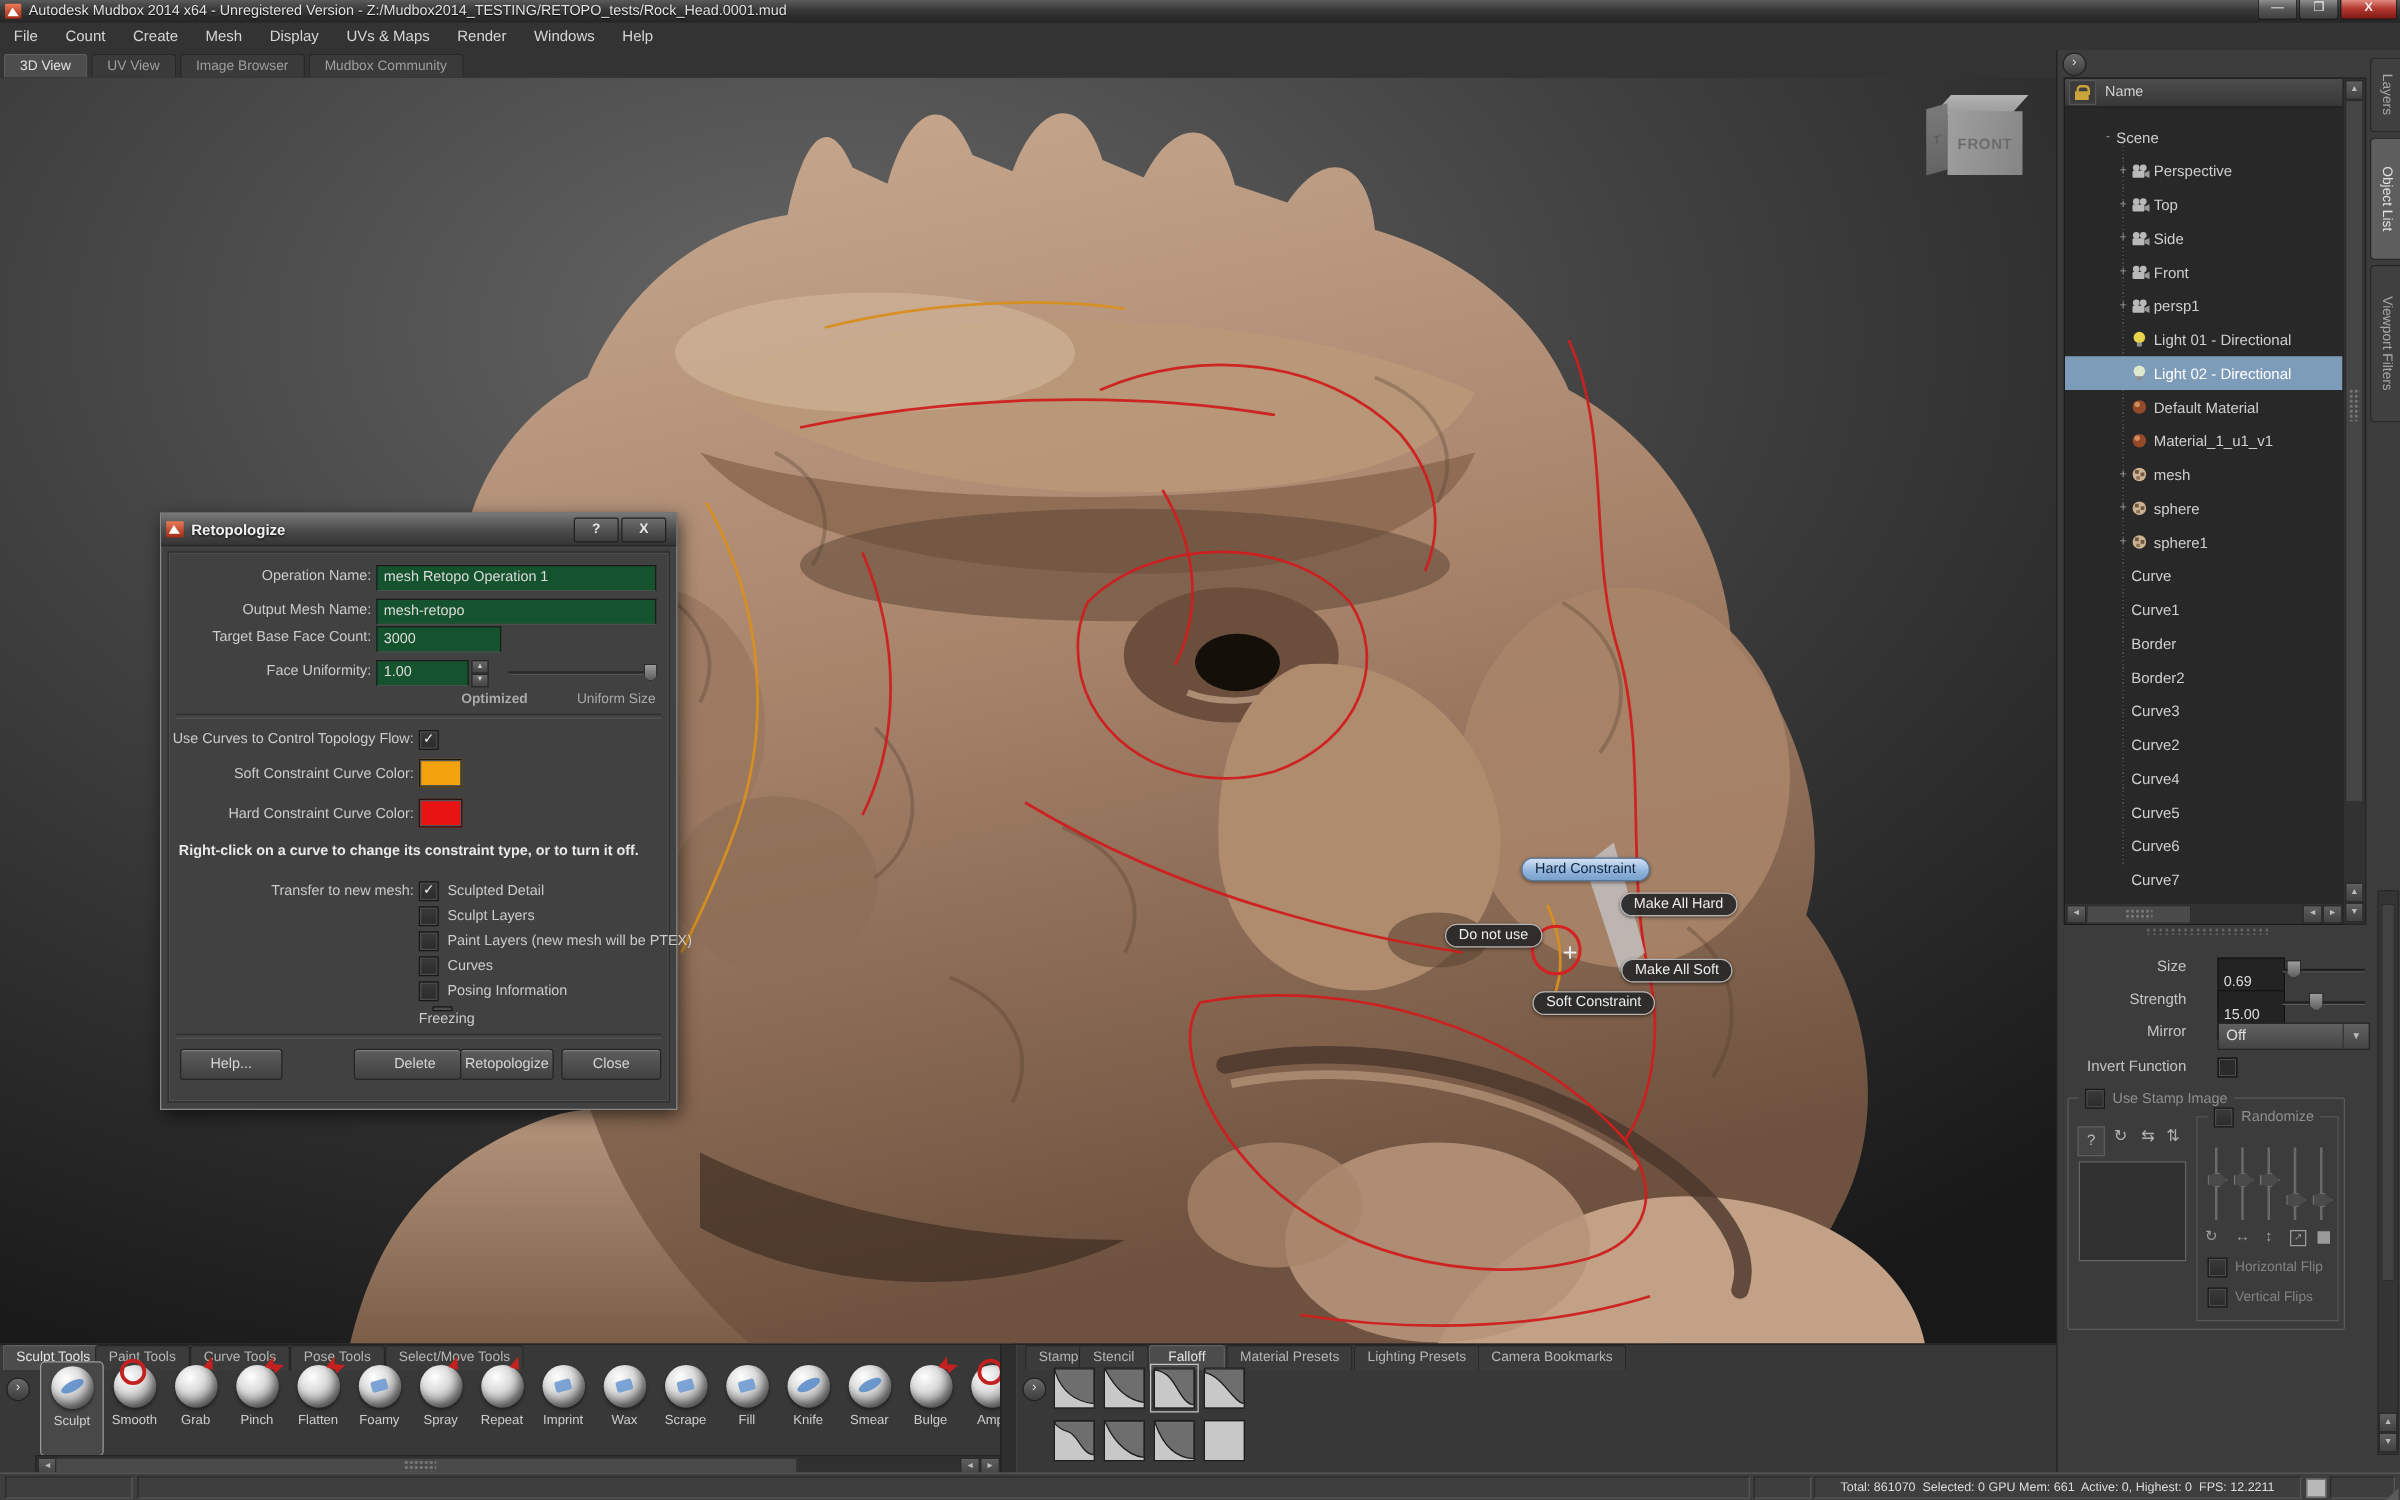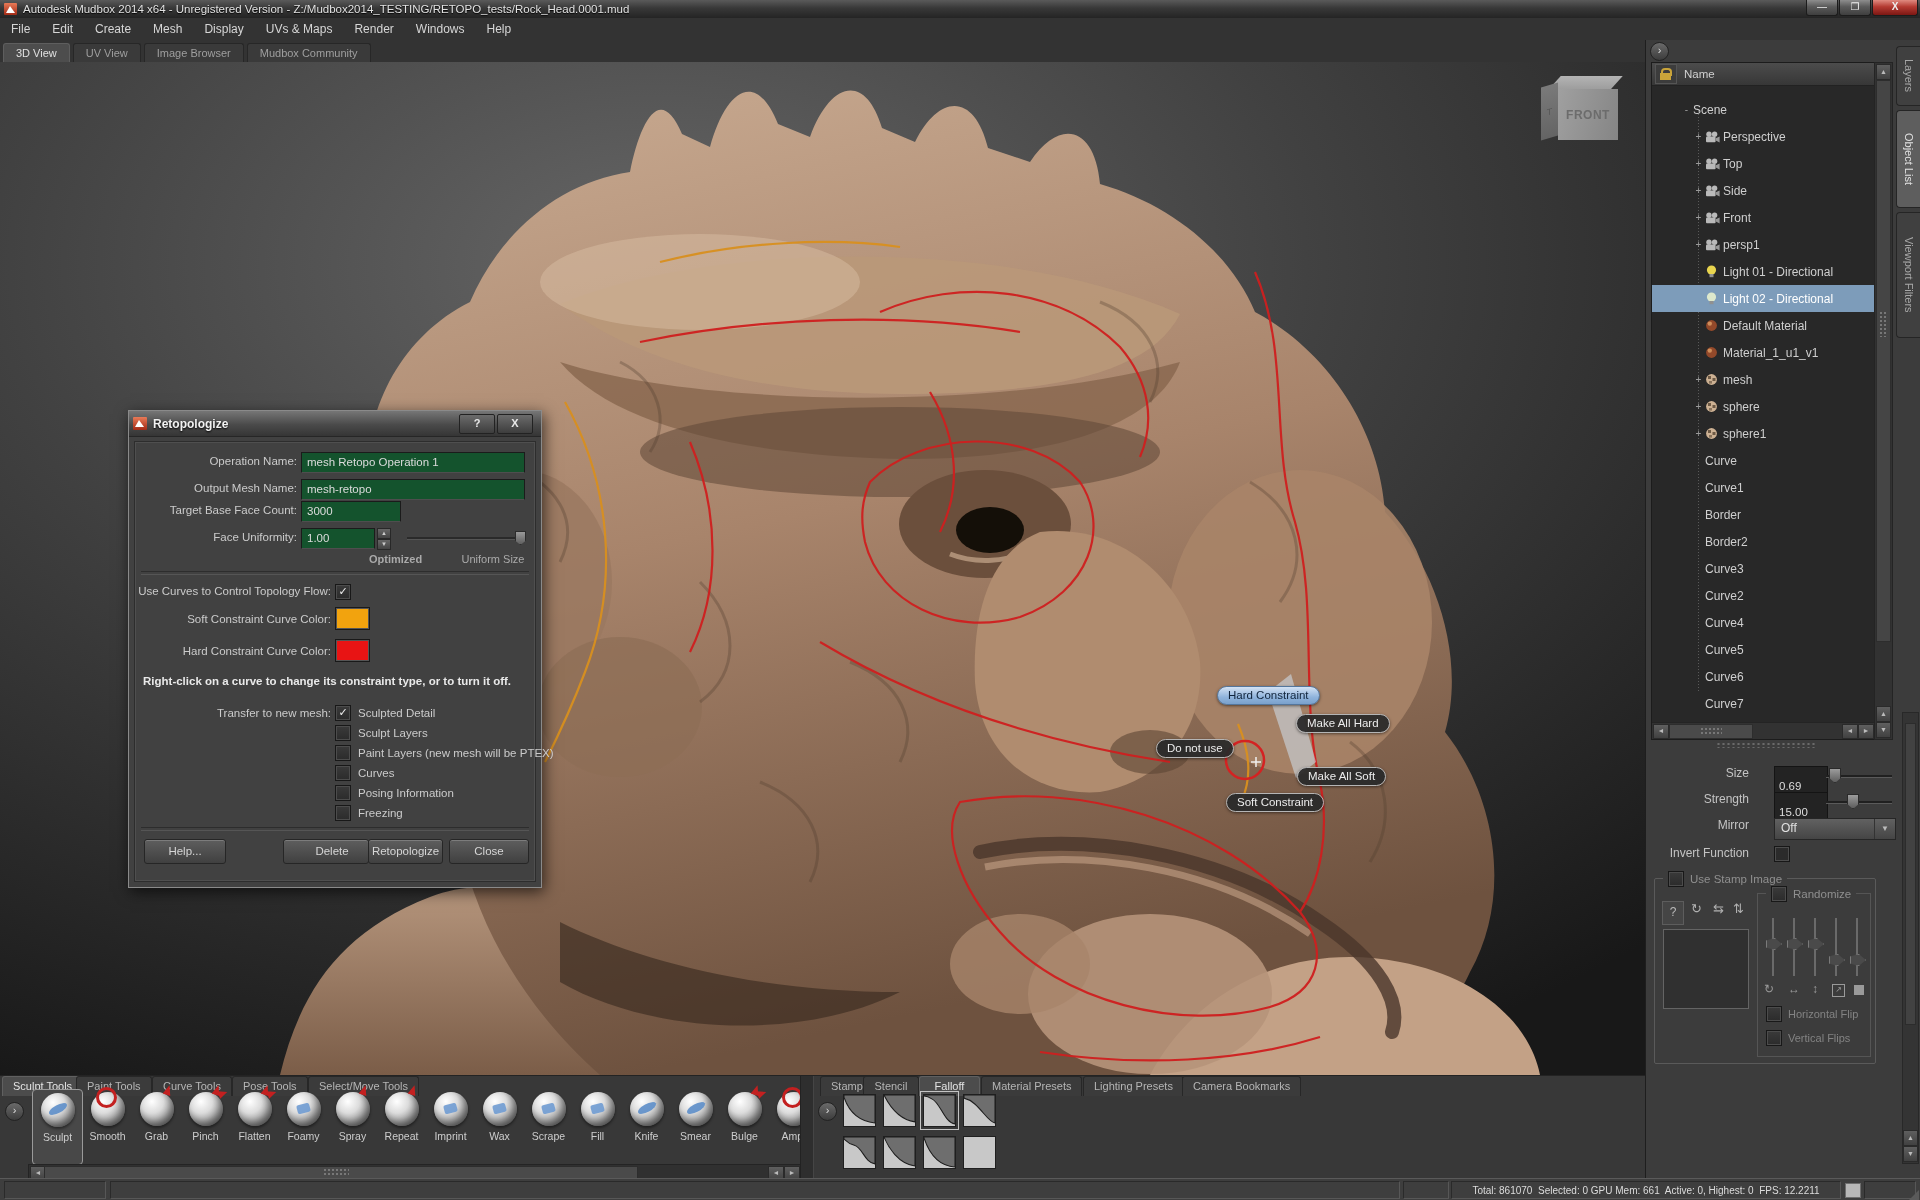--- a/index.html
+++ b/index.html
@@ -220,21 +220,21 @@
     <span id="title-text">Autodesk Mudbox 2014 x64 - Unregistered Version - Z:/Mudbox2014_TESTING/RETOPO_tests/Rock_Head.0001.mud</span>
   </div>
   <div id="winbtns">
     <div class="wbtn">—</div>
     <div class="wbtn">❐</div>
     <div class="wbtn close">X</div>
   </div>
 
   <div id="menubar">
       <div class="mitem">File</div>
-      <div class="mitem">Edit</div>
+      <div class="mitem">Count</div>
       <div class="mitem">Create</div>
       <div class="mitem">Mesh</div>
       <div class="mitem">Display</div>
       <div class="mitem">UVs &amp; Maps</div>
       <div class="mitem">Render</div>
       <div class="mitem">Windows</div>
       <div class="mitem">Help</div>
     </div>
 
   <div id="viewtabs">
@@ -407,21 +407,21 @@
           <span class="lbl">Paint Layers (new mesh will be PTEX)</span>
         </div>
         <div class="topt" style="top: 354px;">
           <span class="chk"></span>
           <span class="lbl">Curves</span>
         </div>
         <div class="topt" style="top: 374px;">
           <span class="chk"></span>
           <span class="lbl">Posing Information</span>
         </div>
-        <div class="topt" style="top: 394px;">
+        <div class="topt" style="top: 394px; flex-direction: column;">
           <span class="chk"></span>
           <span class="lbl">Freezing</span>
         </div>
       </div>
 
     <div class="dsep" style="top:416px;"></div>
     <div id="dlg-buttons">
         <div class="dbtn" style="left: 15px; width: 80px; top: 428px;">Help...</div>
         <div class="dbtn" style="left: 154px; width: 72px; top: 428px; padding-left: 12px;">Delete</div>
         <div class="dbtn" style="left: 239px; width: 73px; top: 428px;">Retopologize</div>

